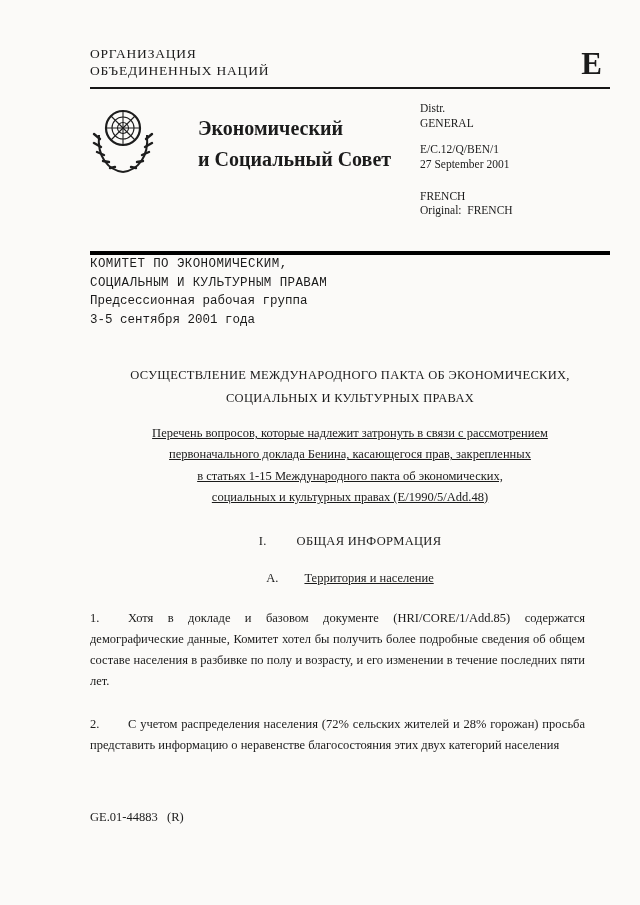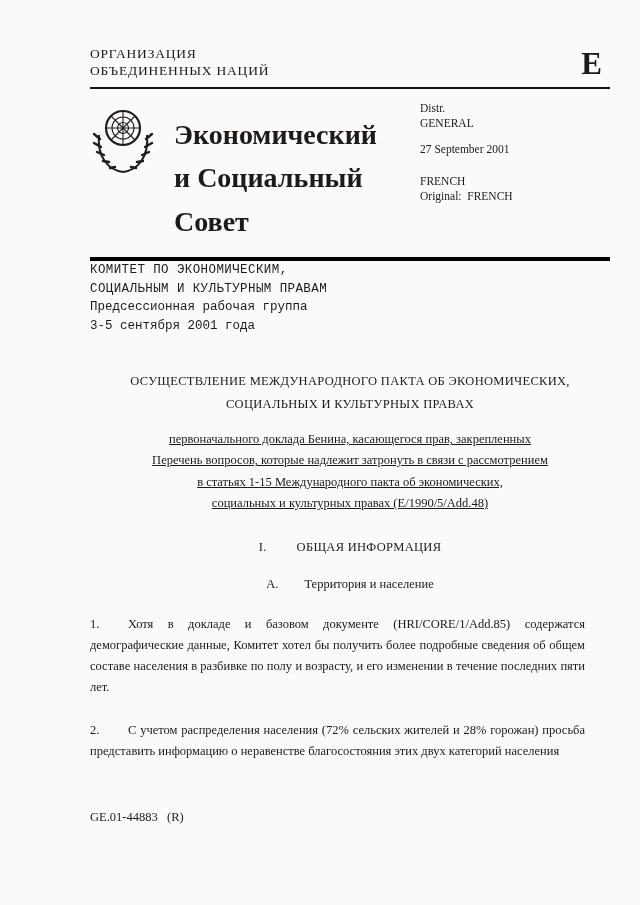--- a/index.html
+++ b/index.html
@@ -49,23 +49,24 @@
     min-height: 138px;
   }
   .emblem-wrap {
     width: 84px;
     padding-top: 2px;
     flex: 0 0 auto;
   }
   .council {
     flex: 1 1 auto;
     font-weight: bold;
-    font-size: 28px;
+    font-size: 20px;
     line-height: 1.55;
     padding-top: 14px;
+    margin-left: 24px;
   }
   .distr-block {
     flex: 0 0 190px;
     font-size: 11.5px;
     line-height: 1.3;
     padding-top: 2px;
   }
   .distr-gap-sm { height: 11px; }
   .distr-gap-lg { height: 17px; }
   .rule-thick {
@@ -101,21 +102,21 @@
     font-size: 12.5px;
     letter-spacing: 0.3px;
   }
   .section-heading .snum { margin-right: 30px; }
   .subsection-heading {
     margin-top: 22px;
     text-align: center;
     font-size: 12.5px;
   }
   .subsection-heading .snum { margin-right: 26px; }
-  .subsection-heading .u { }
+  .subsection-heading .u { text-decoration: underline; }
   
   .para {
     margin-top: 22px;
     margin-right: 25px;
     font-size: 12.5px;
     line-height: 1.68;
     text-align: justify;
   }
   .pnum {
     display: inline-block;
@@ -172,20 +173,21 @@
       </svg>
     </div>
     <div class="council">
       <div>Экономический</div>
       <div>и Социальный Совет</div>
     </div>
     <div class="distr-block">
       <div>Distr.</div>
       <div>GENERAL</div>
       <div class="distr-gap-sm"></div>
+      <div>E/C.12/Q/BEN/1</div>
       <div>27 September 2001</div>
       <div class="distr-gap-lg"></div>
       <div>FRENCH</div>
       <div>Original:&nbsp; FRENCH</div>
     </div>
   </div>
   <div class="rule-thick"></div>
 
   <div class="committee">
     <div class="caps">КОМИТЕТ ПО ЭКОНОМИЧЕСКИМ,</div>
@@ -193,22 +195,22 @@
     <div>Предсессионная рабочая группа</div>
     <div>3-5 сентября 2001 года</div>
   </div>
 
   <div class="main-title">
     <div>ОСУЩЕСТВЛЕНИЕ МЕЖДУНАРОДНОГО ПАКТА ОБ ЭКОНОМИЧЕСКИХ,</div>
     <div>СОЦИАЛЬНЫХ И КУЛЬТУРНЫХ ПРАВАХ</div>
   </div>
 
   <div class="subtitle">
+    <div><span class="u">Перечень вопросов, которые надлежит затронуть в связи с рассмотрением</span></div>
     <div><span class="u">первоначального доклада Бенина, касающегося прав, закрепленных</span></div>
-    <div><span class="u">Перечень вопросов, которые надлежит затронуть в связи с рассмотрением</span></div>
     <div><span class="u">в статьях 1-15 Международного пакта об экономических,</span></div>
     <div><span class="u">социальных и культурных правах (E/1990/5/Add.48)</span></div>
   </div>
 
   <div class="section-heading">
     <span class="snum">I.</span><span>ОБЩАЯ ИНФОРМАЦИЯ</span>
   </div>
 
   <div class="subsection-heading">
     <span class="snum">A.</span><span class="u">Территория и население</span>

